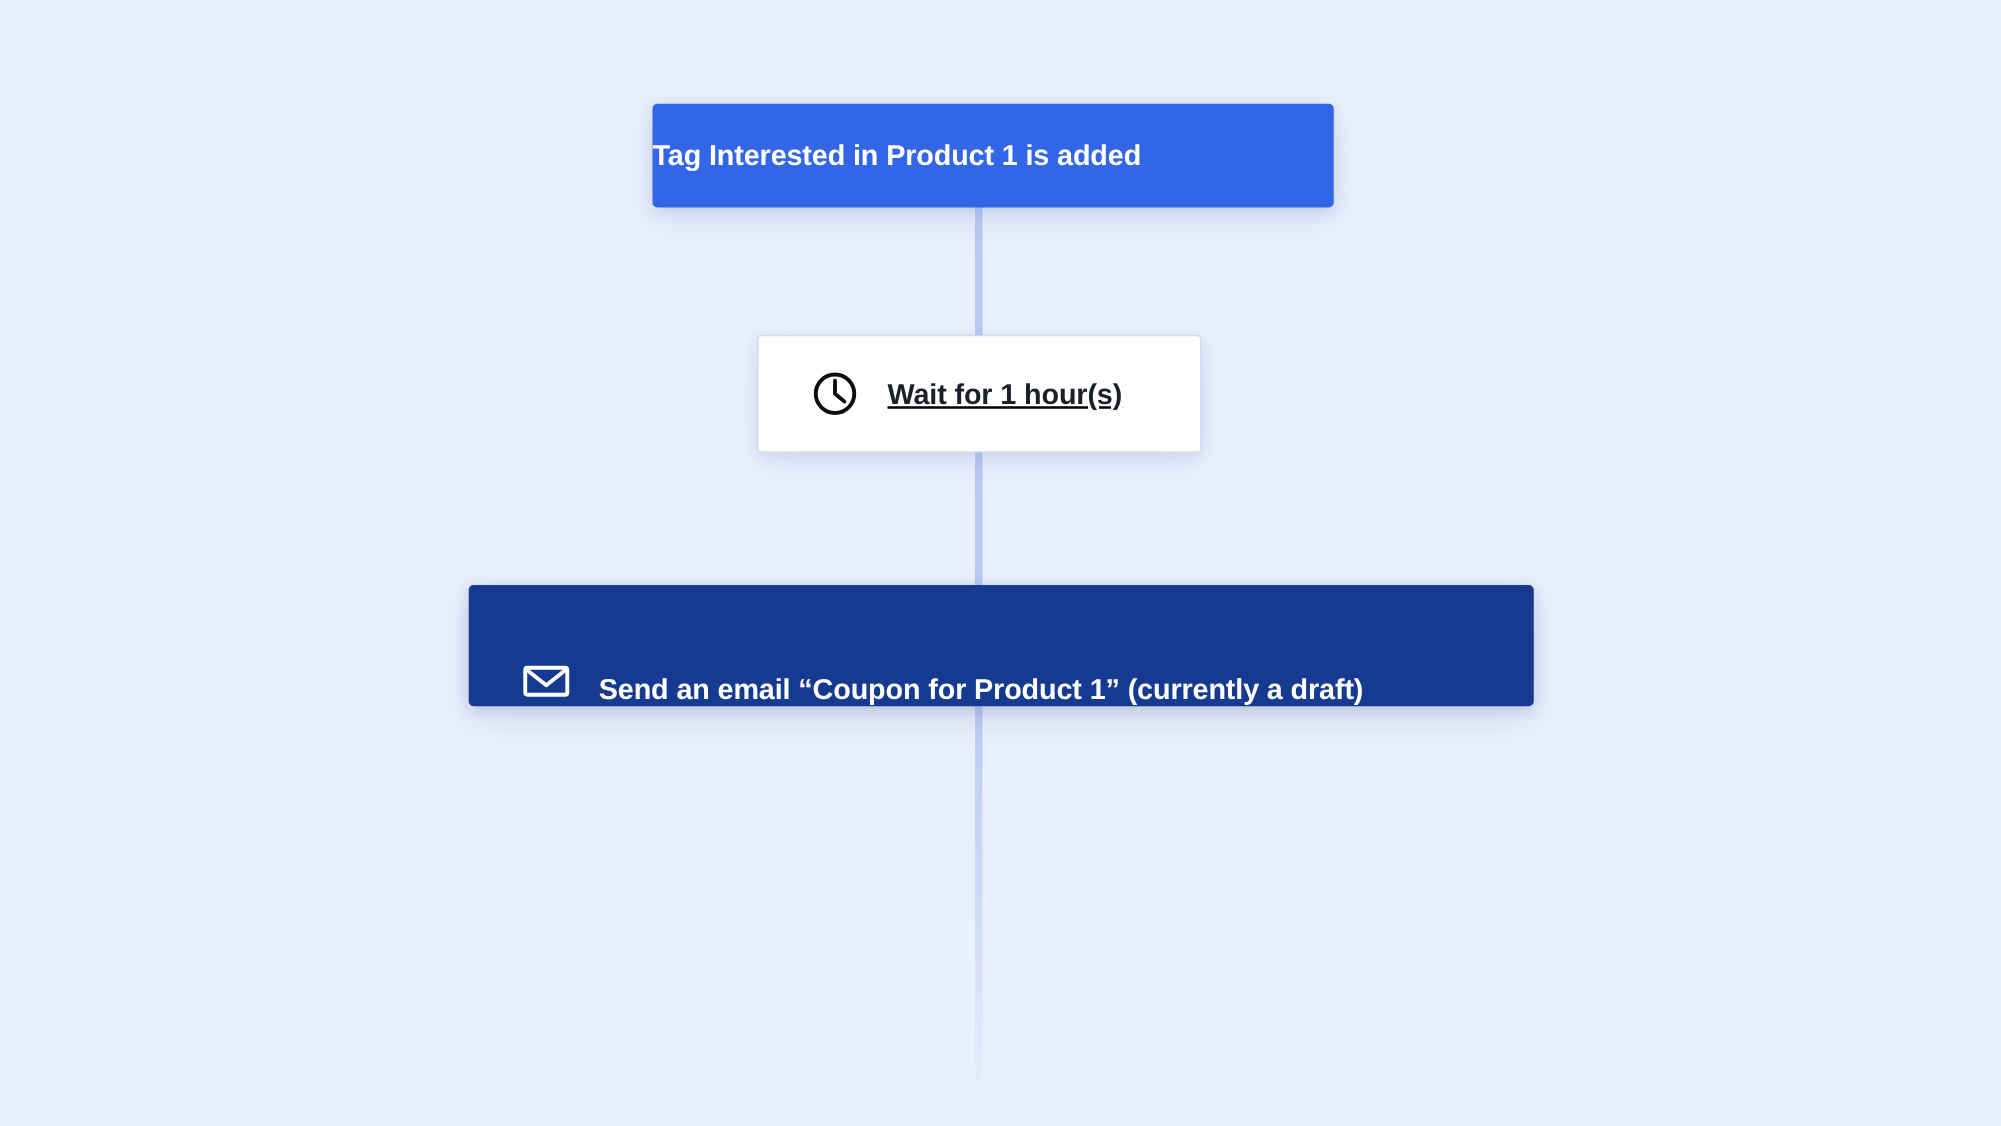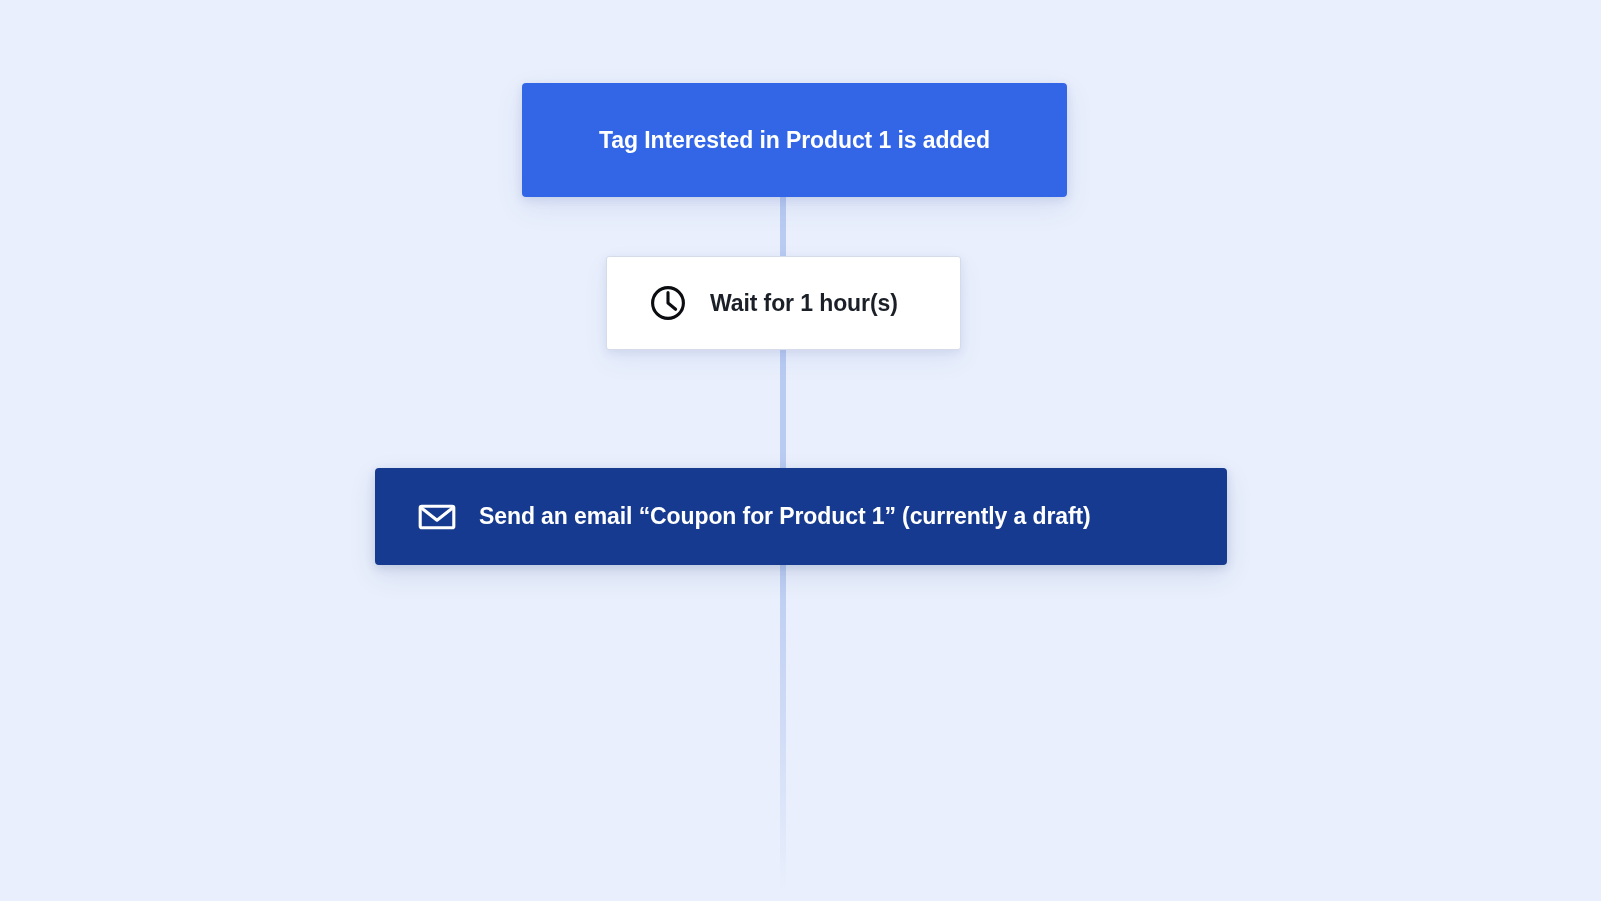--- a/index.html
+++ b/index.html
@@ -42,24 +42,24 @@
     box-sizing: border-box;
     display: flex;
     align-items: center;
   }
 
   
   .node-trigger {
     left: 522px;
     top: 83px;
     width: 545px;
-    height: 114px;
+    height: 83px;
     background: #3366e6;
     border-radius: 4px;
-    justify-content: center;
+    justify-content: flex-start;
     box-shadow: 0 3px 10px rgba(60, 90, 170, 0.14),
                 0 10px 28px rgba(60, 90, 170, 0.10);
   }
   .node-trigger .label {
     color: #ffffff;
     font-size: 23px;
     font-weight: 700;
     letter-spacing: -0.1px;
     white-space: nowrap;
   }
@@ -68,21 +68,21 @@
   .node-wait {
     width: 355px;
     height: 94px;
     background: #ffffff;
     border: 1px solid #d5dce8;
     border-radius: 3px;
     padding-left: 41px;
     box-shadow: 0 3px 9px rgba(60, 90, 170, 0.10),
                 0 10px 26px rgba(60, 90, 170, 0.07);
   }
-  .node-wait.wait-1 { left: 606px; top: 256px; }
+  .node-wait.wait-1 { left: 606px; top: 268px; text-decoration: underline; }
   .node-wait.wait-2 { left: 606px; top: 638px; }
   .node-wait .label {
     color: #1b2028;
     font-size: 23px;
     font-weight: 700;
     letter-spacing: -0.1px;
     white-space: nowrap;
     margin-left: 22px;
   }
 
@@ -90,20 +90,21 @@
   .node-email {
     left: 375px;
     top: 468px;
     width: 852px;
     height: 97px;
     background: #163a90;
     border-radius: 4px;
     padding-left: 42px;
     box-shadow: 0 3px 10px rgba(40, 60, 130, 0.16),
                 0 10px 28px rgba(40, 60, 130, 0.11);
+    align-items: flex-end;
   }
   .node-email .label {
     color: #ffffff;
     font-size: 23px;
     font-weight: 700;
     letter-spacing: -0.1px;
     white-space: nowrap;
     margin-left: 22px;
   }
 

